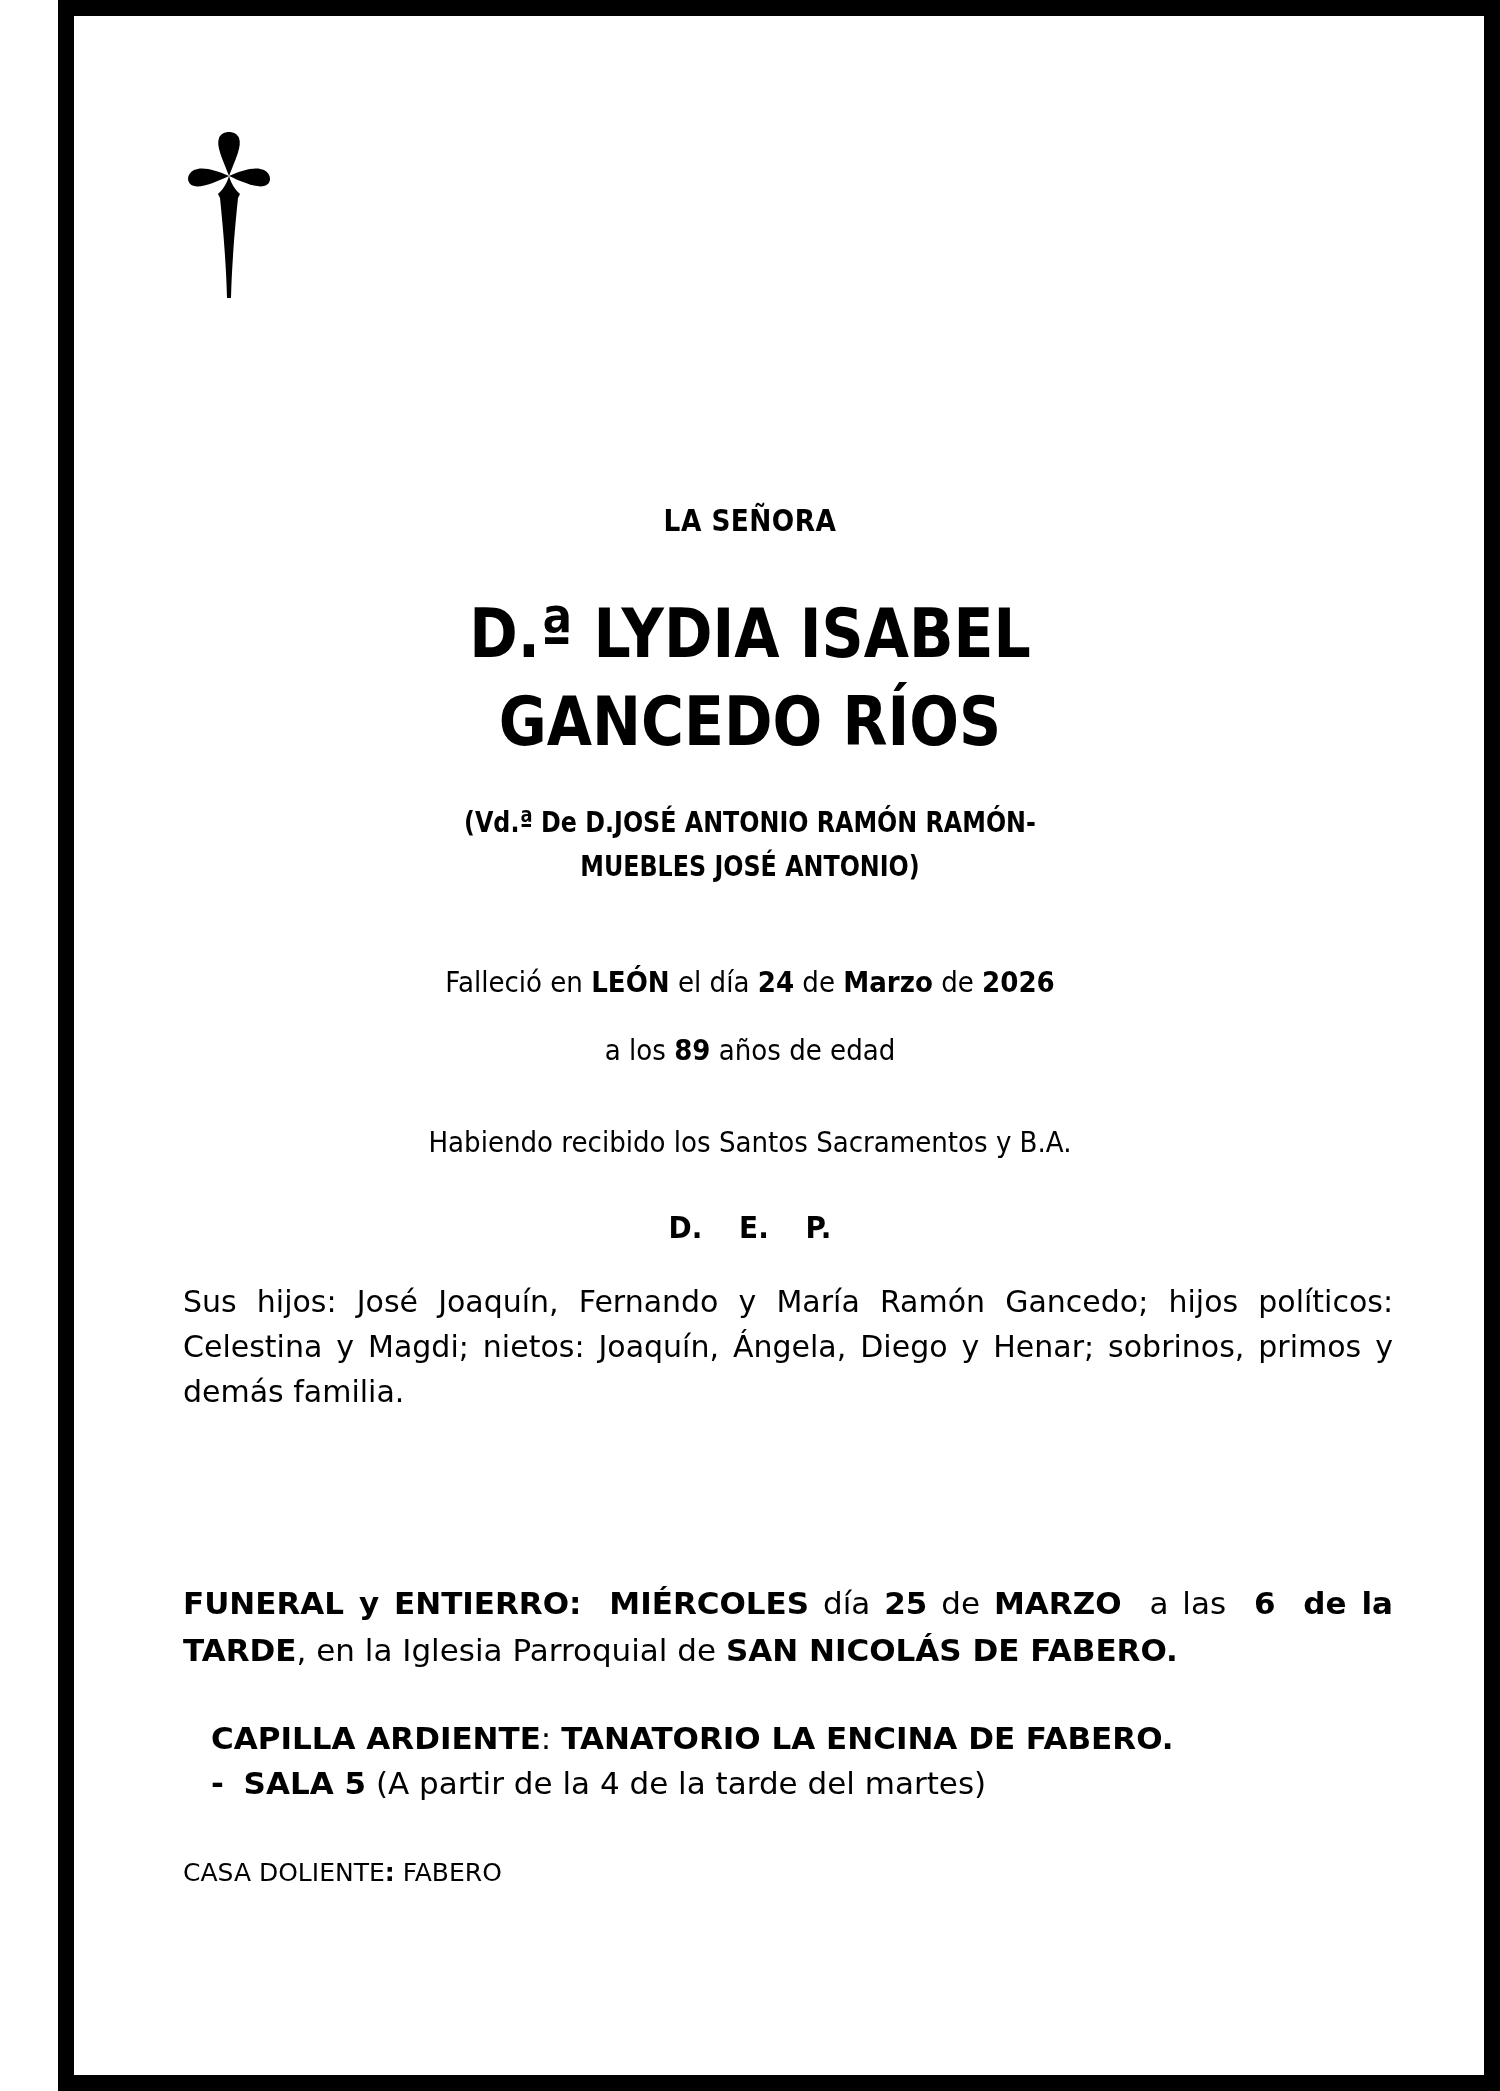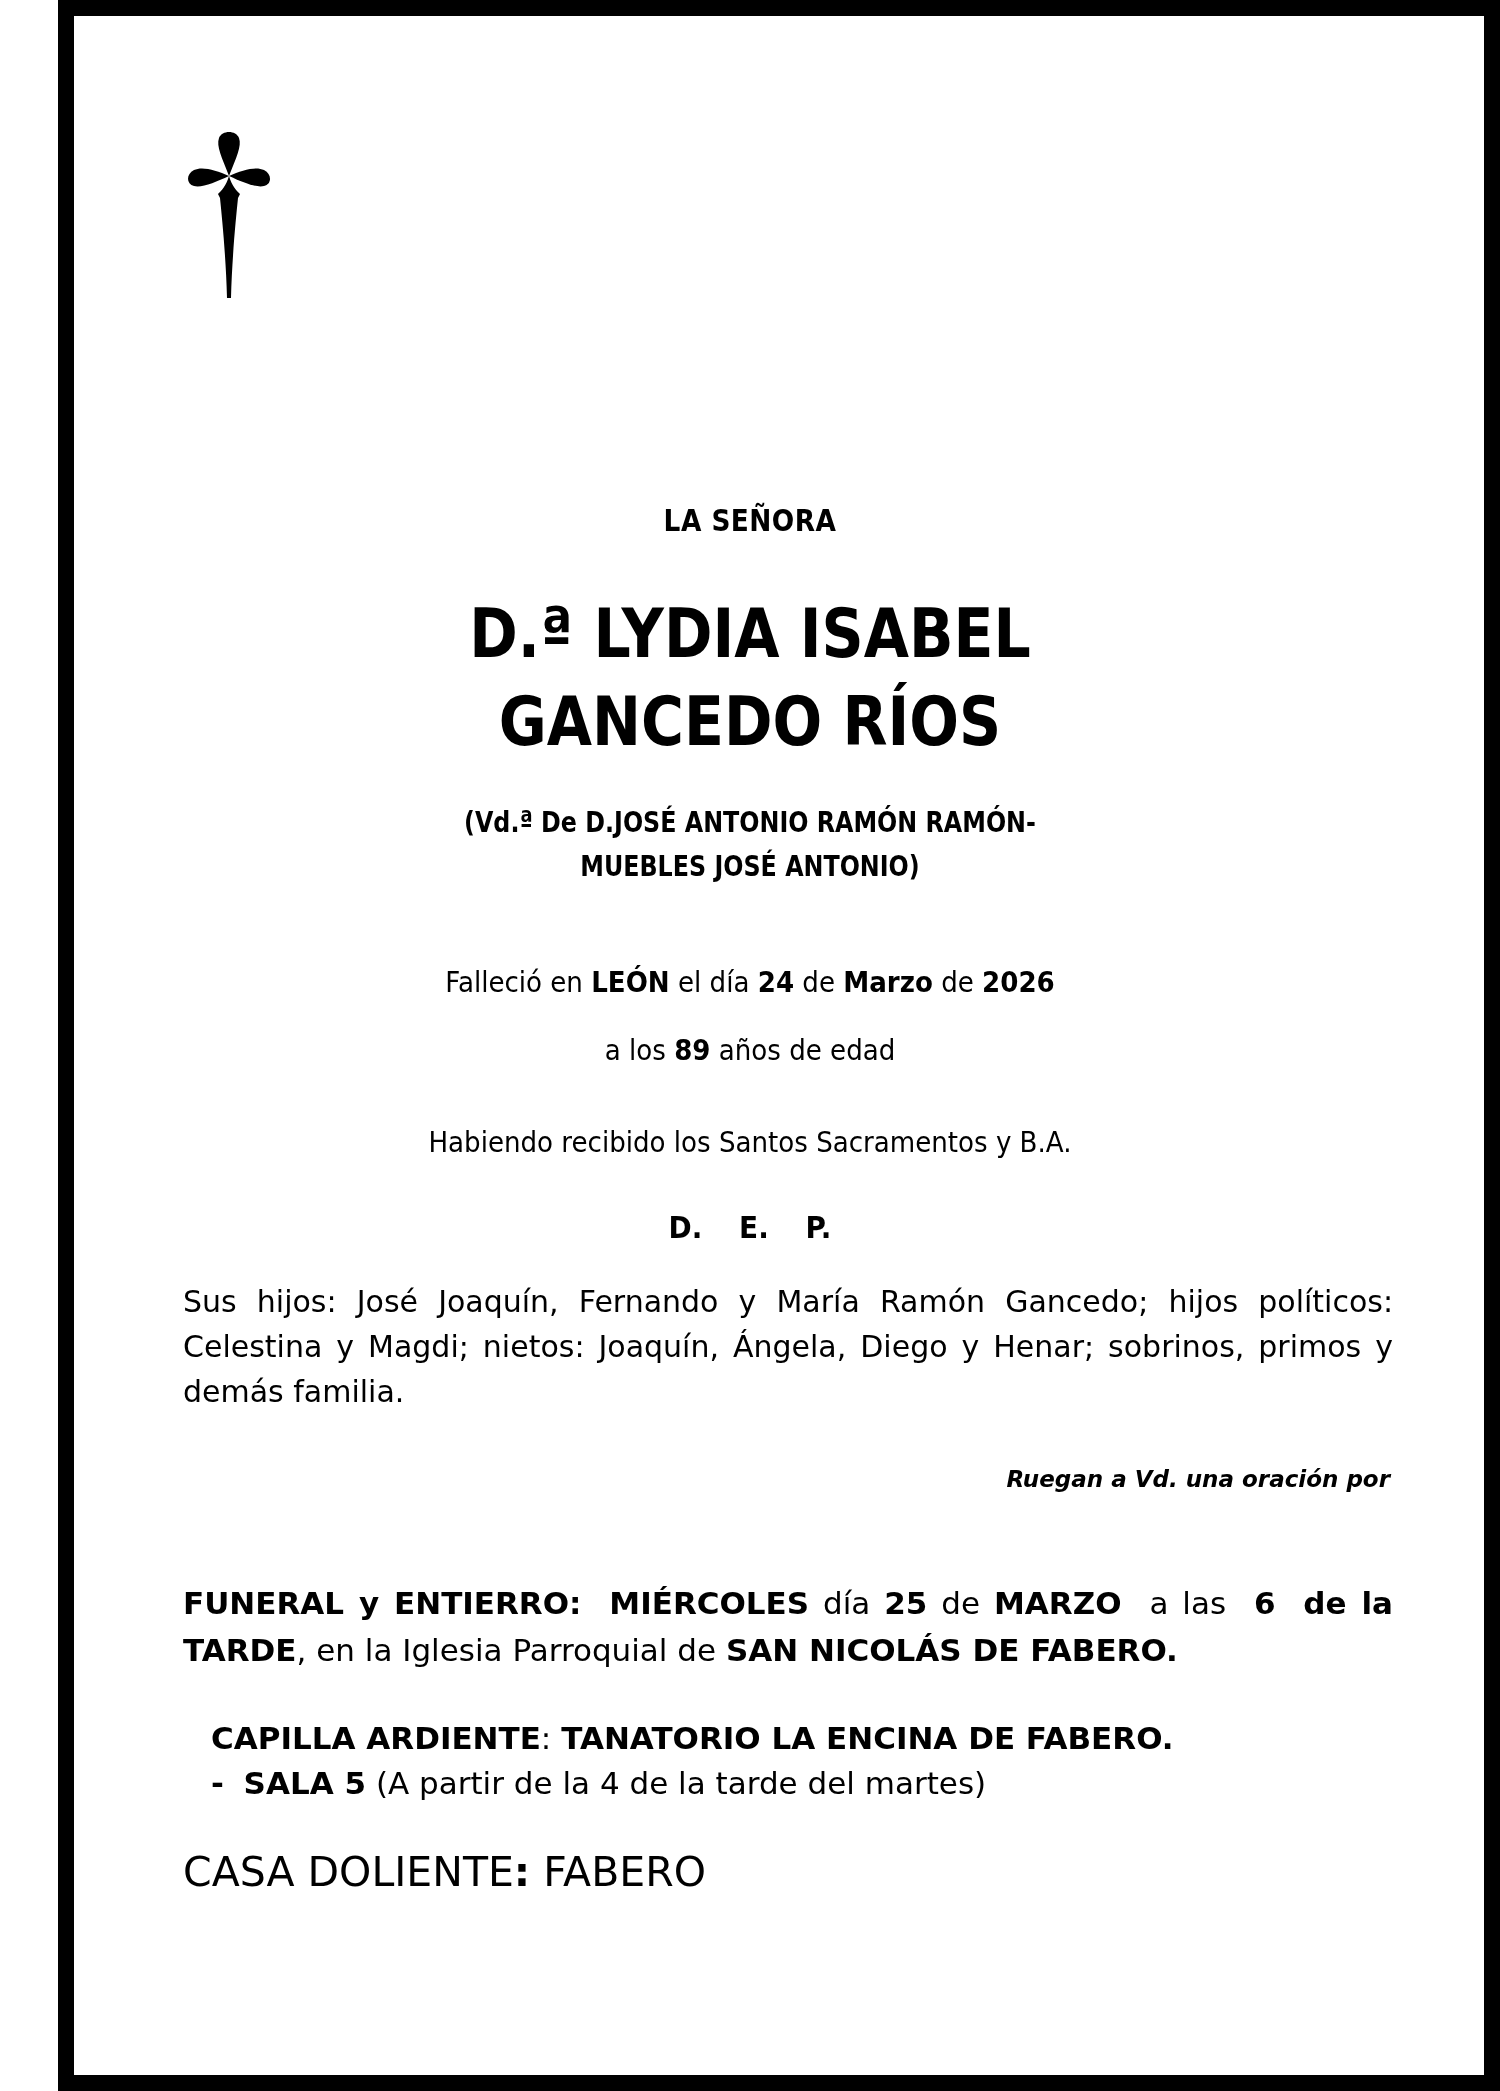--- a/index.html
+++ b/index.html
@@ -129,21 +129,21 @@
     width: 1210px;
     font-size: 31px;
     line-height: 45px;
     margin-left: 28px;
   }
   .casa {
     position: absolute;
     left: 183px;
     top: 1850px;
     width: 1210px;
-    font-size: 41px;
+    font-size: 25px;
     line-height: 45px;
   }
   b { font-weight: bold; }
 </style>
 </head>
 <body>
 
 <div class="frame"></div>
 
 <svg class="cross" viewBox="0 0 86 176" xmlns="http://www.w3.org/2000/svg">
@@ -186,21 +186,20 @@
   <span>años de edad</span>
 </div>
 
 <div class="center sacr">Habiendo recibido los Santos Sacramentos y B.A.</div>
 
 <div class="center dep">D. E. P.</div>
 
 <div class="family">Sus hijos: José Joaquín, Fernando y María Ramón Gancedo; hijos políticos: Celestina y Magdi; nietos: Joaquín, Ángela, Diego y Henar; sobrinos, primos y demás familia.</div>
 
 <div class="prayer">
-  <div>Ruegan a Vd. una oración por</div>
 </div>
 
 <div class="funeral">
   <b>FUNERAL y ENTIERRO:</b>&nbsp;
   <b>MIÉRCOLES</b>
   <span>día</span>
   <b>25</b>
   <span>de</span>
   <b>MARZO</b>&nbsp;
   <span>a las</span>&nbsp;

